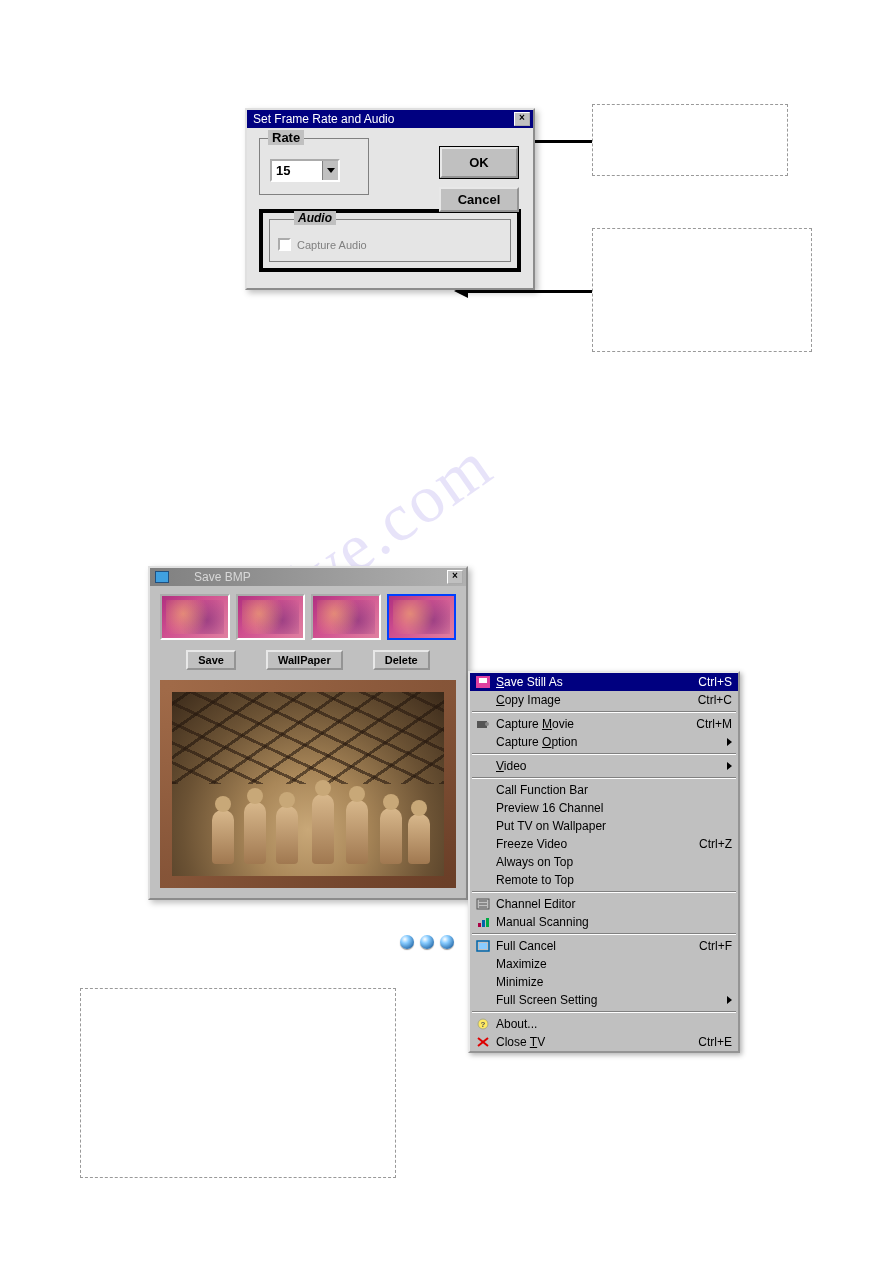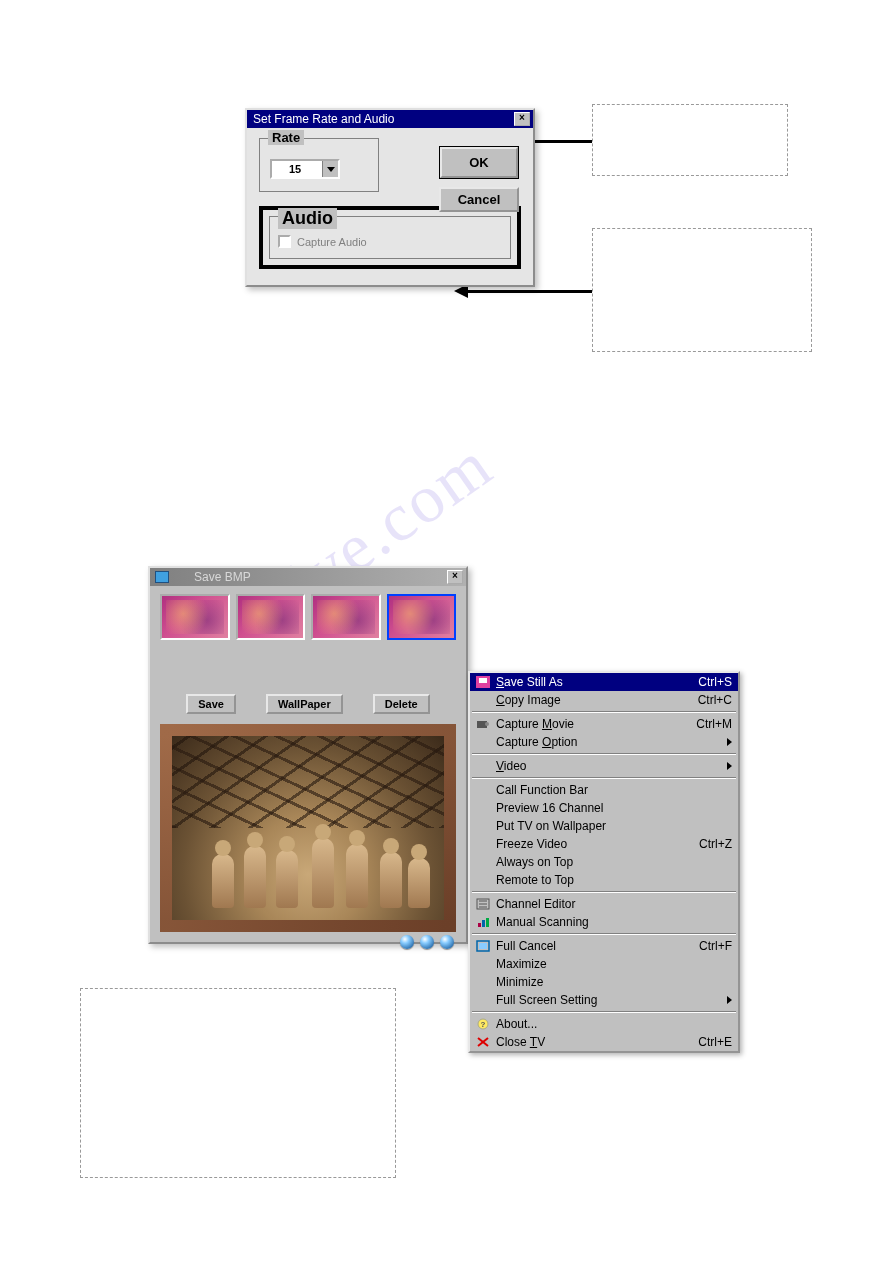--- a/index.html
+++ b/index.html
@@ -82,21 +82,21 @@
     padding: 0 4px;
     font-weight: bold;
     font-size: 13px;
   }
   .combo {
     display: flex;
     width: 70px;
     border: 2px inset #fff;
     background: #fff;
   }
-  .combo .val { flex: 1; padding: 2px 17px; font-weight: bold; font-size: 11px; }
+  .combo .val { flex: 1; padding: 2px 4px; font-weight: bold; font-size: 13px; }
   .combo .drop {
     width: 16px;
     background: #c0c0c0;
     border-left: 1px solid #808080;
     display: flex; align-items: center; justify-content: center;
   }
   .combo .drop .tri {
     width: 0; height: 0;
     border-left: 4px solid transparent;
     border-right: 4px solid transparent;
@@ -125,23 +125,23 @@
     border: 4px solid #000;
     padding: 0;
   }
   .audio-group .inner-grp {
     border: 1px solid #808080;
     margin: 6px;
     padding: 18px 8px 10px 8px;
     position: relative;
   }
   .audio-group .inner-grp .legend {
-    position: absolute; top: -9px; left: 8px;
+    position: absolute; top: -9px; left: 24px;
     background: #c0c0c0; padding: 0 4px;
-    font-weight: bold; font-size: 18px;
+    font-weight: bold; font-size: 12px; font-style: italic;
   }
   .checkbox-row { display: flex; align-items: center; gap: 6px;}
   .checkbox-row .cb {
     width: 13px; height: 13px;
     background: #fff;
     border: 2px inset #fff;
   }
   .checkbox-row .lbl { color: #808080; font-size: 11px;}
 
   
@@ -190,21 +190,20 @@
     gap: 30px;
     justify-content: center;
     padding: 4px 10px 10px 10px;
   }
   .savebmp .btnrow .sbtn {
     background: #c0c0c0;
     border: 2px outset #e8e8e8;
     padding: 2px 10px;
     font-weight: bold;
     font-size: 11px;
-    margin-top: 44px;
   }
   .preview-frame {
     margin: 0 10px 10px 10px;
     border: 12px solid #8b5a3c;
     border-image: linear-gradient(145deg,#a06a48,#6b3f28) 1;
     background: #5a3c28;
     height: 208px;
     position: relative;
     overflow: hidden;
   }
@@ -313,21 +312,21 @@
 <div class="arrow-head" style="left:454px; top:284px;"></div>
 
 <div class="wm">archive.com</div>
 
 <div class="dlg1">
   <div class="titlebar">
     <span>Set Frame Rate and Audio</span>
     <span class="closebtn">×</span>
   </div>
   <div class="body">
-    <div class="groupbox" style="width:120px;">
+    <div class="groupbox" style="width:110px;">
       <span class="legend">Rate</span>
       <div class="combo">
         <span class="val">15</span>
         <span class="drop">
             <span class="tri"></span>
           </span>
       </div>
     </div>
 
     <div class="btncol">

